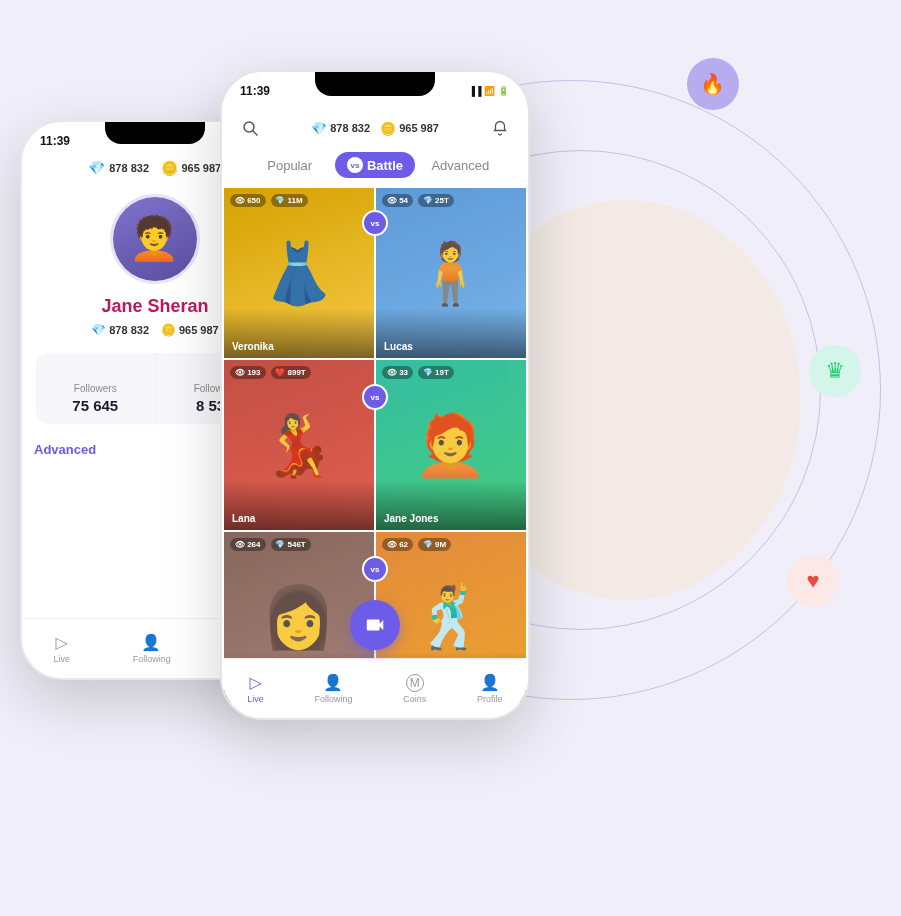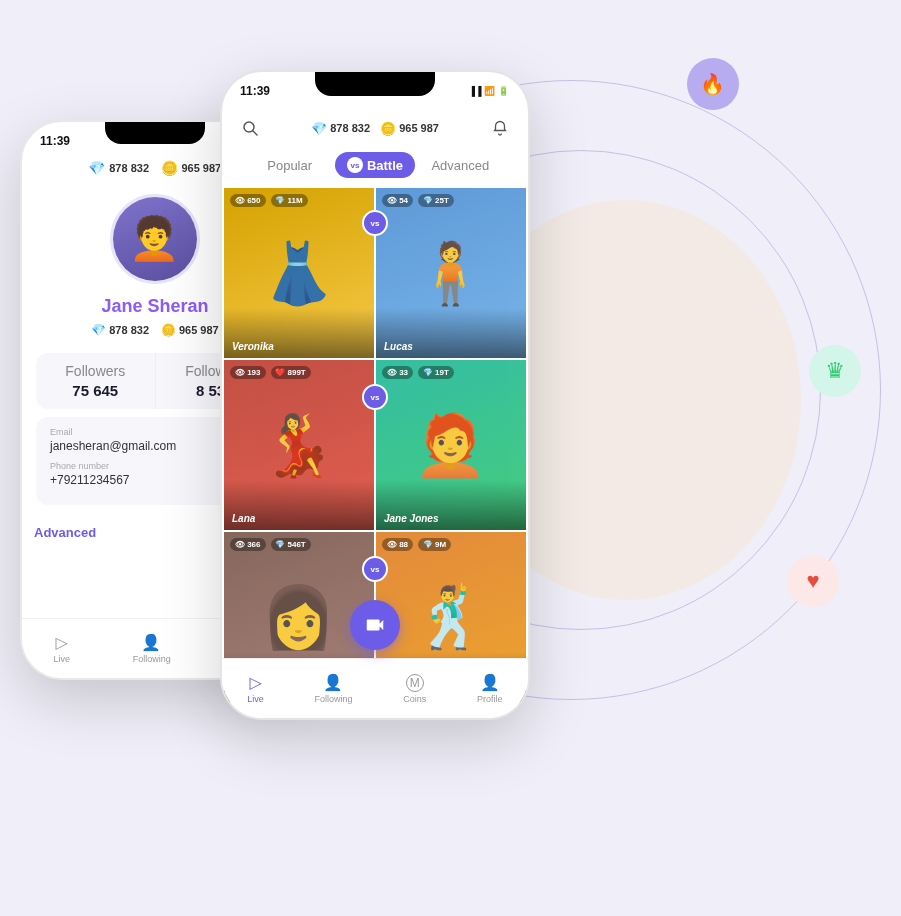--- a/index.html
+++ b/index.html
@@ -161,21 +161,21 @@
       align-items: center;
       justify-content: center;
       overflow: hidden;
       border: 3px solid #e8e4f8;
     }
 
     .profile-name {
       text-align: center;
       font-size: 18px;
       font-weight: 700;
-      color: #8b5cf6;
+      color: #be185d;
       padding: 6px 0 4px;
     }
     .profile-gems {
       display: flex;
       justify-content: center;
       gap: 12px;
       padding: 2px 0 10px;
     }
 
     .stats-row {
@@ -186,21 +186,21 @@
       overflow: hidden;
     }
     .stat-item {
       flex: 1;
       text-align: center;
       padding: 10px 6px;
     }
     .stat-item + .stat-item {
       border-left: 1px solid #eee;
     }
-    .stat-label { font-size: 14px; color: #888; margin-bottom: 3px; }
+    .stat-label { font-size: 10px; color: #888; margin-bottom: 3px; margin-top: 20px; }
     .stat-value { font-size: 15px; font-weight: 700; color: #1a1a2e; }
 
     .info-section {
       margin: 8px 14px;
       background: #f7f7fb;
       border-radius: 12px;
       padding: 10px 14px;
     }
     .info-field { margin-bottom: 8px; }
     .info-field-label { font-size: 9px; color: #aaa; margin-bottom: 2px; }
@@ -325,21 +325,20 @@
       background: linear-gradient(transparent, rgba(0,0,0,0.5));
     }
 
     .stream-name {
       position: absolute;
       bottom: 6px;
       left: 8px;
       color: white;
       font-size: 10px;
       font-weight: 600;
-      font-style: italic;
     }
 
     .stream-stats {
       position: absolute;
       top: 6px;
       left: 6px;
       display: flex;
       gap: 5px;
       align-items: center;
     }
@@ -483,30 +482,20 @@
         <div class="stat-item">
           <div class="stat-label">Followers</div>
           <div class="stat-value">75 645</div>
         </div>
         <div class="stat-item">
           <div class="stat-label">Following</div>
           <div class="stat-value">8 531</div>
         </div>
       </div>
 
-      <div class="info-section">
-        <div class="info-field">
-          <div class="info-field-label">Email</div>
-          <div class="info-field-value">janesheran@gmail.com</div>
-        </div>
-        <div class="info-field">
-          <div class="info-field-label">Phone number</div>
-          <div class="info-field-value">+79211234567</div>
-        </div>
-      </div>
 
       <div class="advanced-link">Advanced</div>
 
       <div class="bottom-nav">
         <div class="nav-item">
           <span class="nav-icon">▷</span>
           <span>Live</span>
         </div>
         <div class="nav-item">
           <span class="nav-icon">👤</span>
@@ -633,37 +622,37 @@
           </div>
           <div class="overlay-gradient"></div>
           <div class="stream-name">Jane Jones</div>
         </div>
 
         <div class="stream-cell">
           <div style="position:absolute;top:0;left:0;right:0;bottom:0;background:linear-gradient(160deg,#795548,#a0726a);display:flex;align-items:center;justify-content:center;font-size:60px;opacity:0.85;">👩</div>
           <div class="stream-stats">
             <div class="stream-stat">
               <span>👁</span>
-                <span>366</span>
+                <span>264</span>
             </div>
             <div class="stream-stat">
               <span>💎</span>
                 <span>546T</span>
             </div>
           </div>
           <div class="overlay-gradient"></div>
           <div class="stream-name">Vera</div>
         </div>
 
         <div class="stream-cell">
           <div style="position:absolute;top:0;left:0;right:0;bottom:0;background:linear-gradient(160deg,#e67e22,#f39c12);display:flex;align-items:center;justify-content:center;font-size:60px;opacity:0.85;">🕺</div>
           <div class="stream-stats">
             <div class="stream-stat">
               <span>👁</span>
-                <span>88</span>
+                <span>62</span>
             </div>
             <div class="stream-stat">
               <span>💎</span>
                 <span>9M</span>
             </div>
           </div>
           <div class="overlay-gradient"></div>
           <div class="stream-name">na</div>
         </div>
 

